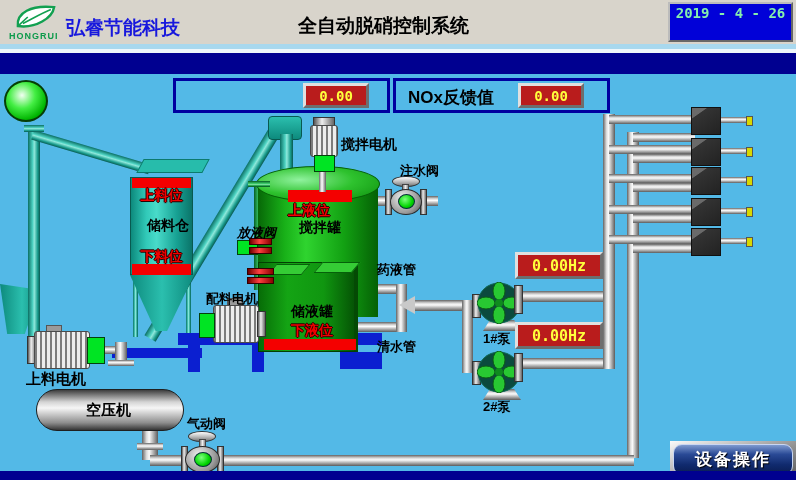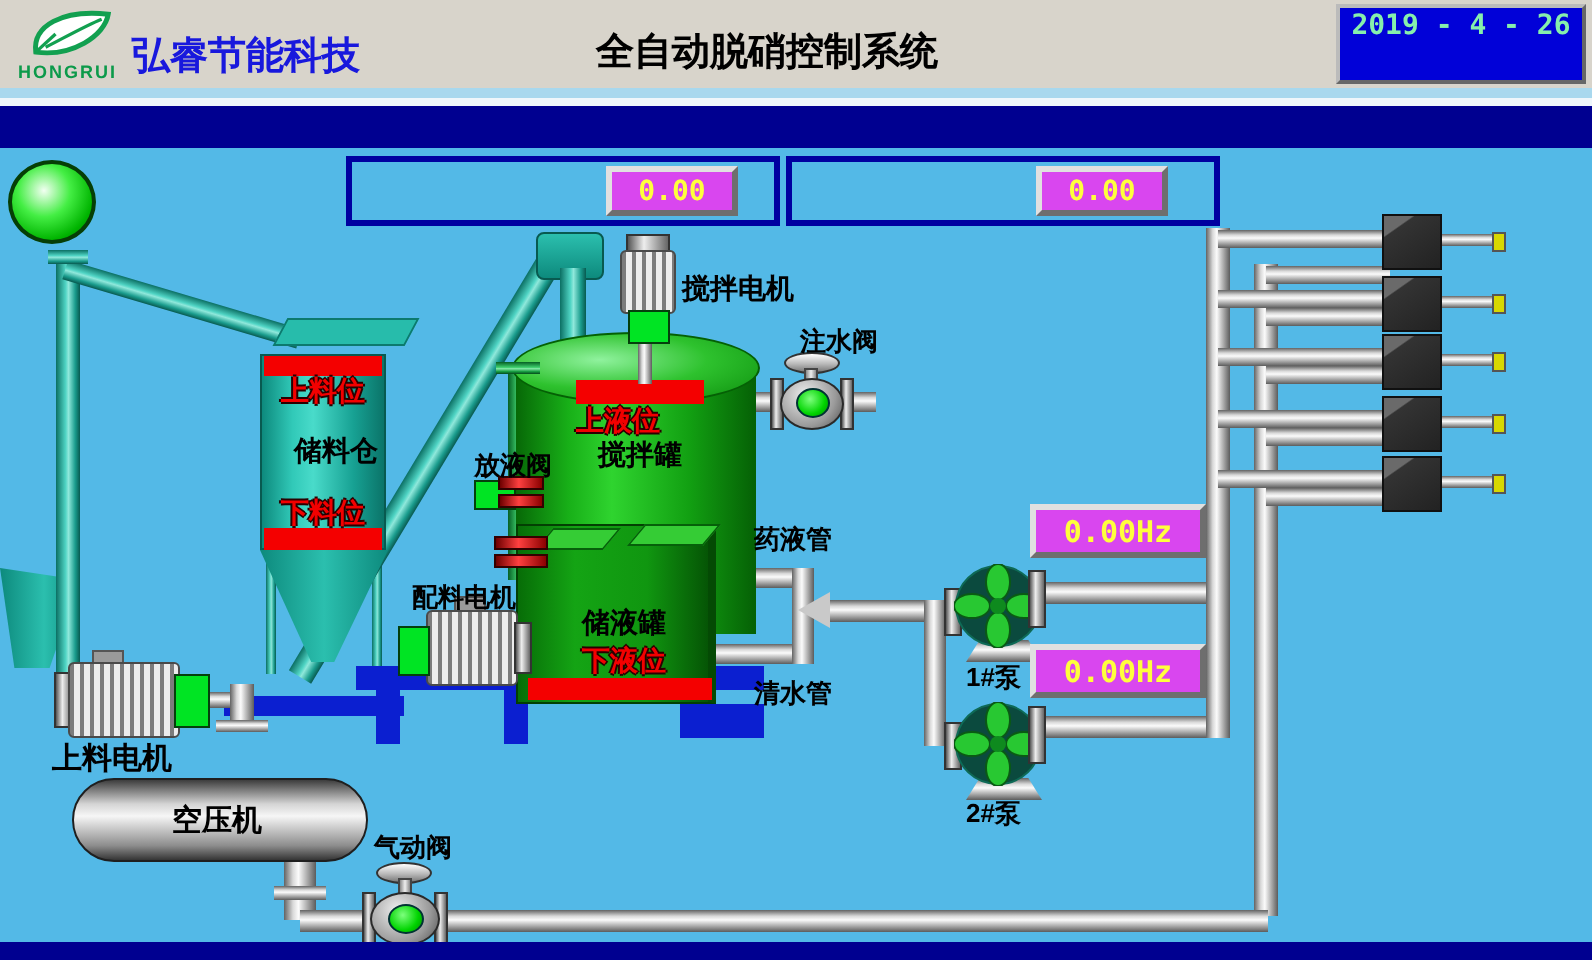--- a/index.html
+++ b/index.html
@@ -13,21 +13,21 @@
   .tpv{background:linear-gradient(90deg,#0b6f63 0,#4fd4c4 40%,#8fe8db 52%,#1a9c8d 80%,#085a50 100%);}
   .gpv{background:linear-gradient(90deg,#065f24 0,#3ecf6d 45%,#84e8a6 55%,#159a3f 80%,#054a1c 100%);}
   .gph{background:linear-gradient(180deg,#065f24 0,#3ecf6d 45%,#84e8a6 55%,#159a3f 80%,#054a1c 100%);}
   
   .lbl{font-weight:bold;font-size:13px;color:#000;white-space:nowrap;z-index:6;}
   .lbl14{font-weight:bold;font-size:14px;color:#000;white-space:nowrap;z-index:6;}
   .lbl15{font-weight:bold;font-size:15px;color:#000;white-space:nowrap;z-index:6;}
   .lvl{font-weight:bold;font-size:14px;color:#f30000;white-space:nowrap;z-index:6;
        text-shadow:1px 0 #2a0000,-1px 0 #2a0000,0 1px #2a0000,0 -1px #2a0000;}
   .band{background:#f40000;z-index:3;}
-  .disp{background:#d946ef;border:3px solid;border-color:#e0e0e0 #6e6e6e #6e6e6e #e0e0e0;
+  .disp{background:#b91c1c;border:3px solid;border-color:#e0e0e0 #6e6e6e #6e6e6e #e0e0e0;
         color:#ffff3c;font-weight:bold;font-family:"DejaVu Sans Mono",monospace;
         text-align:center;z-index:5;box-sizing:border-box;}
   .motor{background:repeating-linear-gradient(90deg,#7c7c7c 0 2px,#ededed 2px 5px);
          border:1px solid #4a4a4a;border-radius:3px;z-index:4;}
   .ind{background:#00e423;border:1px solid #04400c;z-index:5;}
   .flange{background:linear-gradient(90deg,#555,#eee 40%,#666);border:1px solid #333;z-index:4;}
   .vbody{background:radial-gradient(circle at 38% 32%,#eee,#9a9a9a 62%,#4f4f4f);
          border:1px solid #2a2a2a;border-radius:50%;z-index:4;}
   .vgreen{background:radial-gradient(circle at 40% 35%,#7dff7d,#00d400 60%,#008a00);
           border:1px solid #033;border-radius:50%;z-index:5;}
@@ -64,20 +64,21 @@
   <div class="abs" style="left:0;top:53px;width:796px;height:21px;background:#000090;z-index:7;"></div>
   <div class="abs" style="left:0;top:471px;width:796px;height:9px;background:#000090;z-index:7;"></div>
 
   <div class="abs" style="left:4px;top:80px;width:44px;height:42px;border-radius:50%;z-index:5;
               background:radial-gradient(circle at 40% 35%,#f2fff2,#44ee44 38%,#00b400 72%,#006a00);
               border:2px solid #063e06;box-sizing:border-box;"></div>
 
   <div class="abs" style="left:173px;top:78px;width:217px;height:35px;border:3px solid #0000a0;box-sizing:border-box;z-index:4;"></div>
   <div class="abs disp" style="left:303px;top:83px;width:66px;height:25px;font-size:14px;line-height:20px;">0.00</div>
   <div class="abs" style="left:393px;top:78px;width:217px;height:35px;border:3px solid #0000a0;box-sizing:border-box;z-index:4;"></div>
+  <span class="abs lbl" style="left:408px;top:86px;font-size:17px;">NOx反馈值</span>
   <div class="abs disp" style="left:518px;top:83px;width:66px;height:25px;font-size:14px;line-height:20px;">0.00</div>
 
   <div class="abs tpv" style="left:28px;top:128px;width:12px;height:217px;z-index:1;"></div>
   <div class="abs tph" style="left:24px;top:125px;width:20px;height:7px;z-index:2;"></div>
   <div class="abs tph" style="left:34px;top:130px;width:122px;height:10px;transform:rotate(16.5deg);transform-origin:0 0;z-index:1;"></div>
   <div class="abs" style="left:0;top:284px;width:40px;height:50px;z-index:0;
               background:linear-gradient(90deg,#0d8a7d,#2bbfae 55%,#0d8a7d);
               clip-path:polygon(0 0,100% 12%,62% 100%,18% 100%);"></div>
 
   <div class="abs" style="left:46px;top:325px;width:14px;height:7px;background:#9a9a9a;border:1px solid #555;z-index:3;"></div>
@@ -127,21 +128,21 @@
   <span class="abs lbl" style="left:400px;top:162px;">注水阀</span>
   <div class="abs ph" style="left:376px;top:196px;width:14px;height:10px;z-index:1;"></div>
   <div class="abs ph" style="left:424px;top:196px;width:14px;height:10px;z-index:1;"></div>
   <div class="abs wheel" style="left:392px;top:176px;width:26px;height:9px;"></div>
   <div class="abs stem" style="left:402px;top:184px;width:5px;height:7px;"></div>
   <div class="abs flange" style="left:385px;top:189px;width:5px;height:24px;"></div>
   <div class="abs flange" style="left:420px;top:189px;width:5px;height:24px;"></div>
   <div class="abs vbody" style="left:390px;top:189px;width:30px;height:24px;"></div>
   <div class="abs vgreen" style="left:398px;top:194px;width:15px;height:13px;"></div>
 
-  <span class="abs lbl" style="left:237px;top:224px;">放液阀</span>
+  <span class="abs lbl" style="left:237px;top:224px;font-style:italic;">放液阀</span>
   <div class="abs ind" style="left:237px;top:240px;width:19px;height:13px;"></div>
   <div class="abs gph" style="left:248px;top:181px;width:22px;height:6px;z-index:2;"></div>
   <div class="abs gpv" style="left:254px;top:186px;width:11px;height:104px;z-index:1;"></div>
   <div class="abs redv" style="left:249px;top:238px;width:21px;height:5px;"></div>
   <div class="abs redv" style="left:249px;top:247px;width:21px;height:5px;"></div>
   <div class="abs redv" style="left:247px;top:268px;width:25px;height:5px;"></div>
   <div class="abs redv" style="left:247px;top:277px;width:25px;height:5px;"></div>
   <div class="abs gph" style="left:260px;top:282px;width:16px;height:9px;z-index:1;"></div>
 
   <span class="abs lbl" style="left:206px;top:290px;">配料电机</span>
@@ -252,14 +253,22 @@
   <div class="abs ph" style="left:150px;top:455px;width:484px;height:11px;z-index:1;"></div>
 
   <span class="abs lbl" style="left:187px;top:415px;">气动阀</span>
   <div class="abs wheel" style="left:188px;top:431px;width:26px;height:9px;"></div>
   <div class="abs stem" style="left:199px;top:439px;width:5px;height:8px;"></div>
   <div class="abs flange" style="left:181px;top:446px;width:5px;height:25px;"></div>
   <div class="abs flange" style="left:217px;top:446px;width:5px;height:25px;"></div>
   <div class="abs vbody" style="left:185px;top:446px;width:33px;height:25px;"></div>
   <div class="abs vgreen" style="left:194px;top:452px;width:16px;height:13px;"></div>
 
+  <div class="abs" style="left:670px;top:441px;width:126px;height:37px;z-index:6;padding:3px;box-sizing:border-box;
+              background:linear-gradient(160deg,#fafafa,#9a9a9a 55%,#5c5c5c);">
+    <div style="width:100%;height:100%;border-radius:9px;border:1px solid #c9d6f2;box-sizing:border-box;
+                background:linear-gradient(180deg,#7e9ad0 0,#2a4a96 32%,#102a6e 68%,#0a1c52);
+                display:flex;align-items:center;justify-content:center;">
+      <span style="color:#fff;font-weight:bold;font-size:17px;text-shadow:1px 1px 1px #000;letter-spacing:2px;">设备操作</span>
+    </div>
+  </div>
 
 </div>
 
 </body></html>

